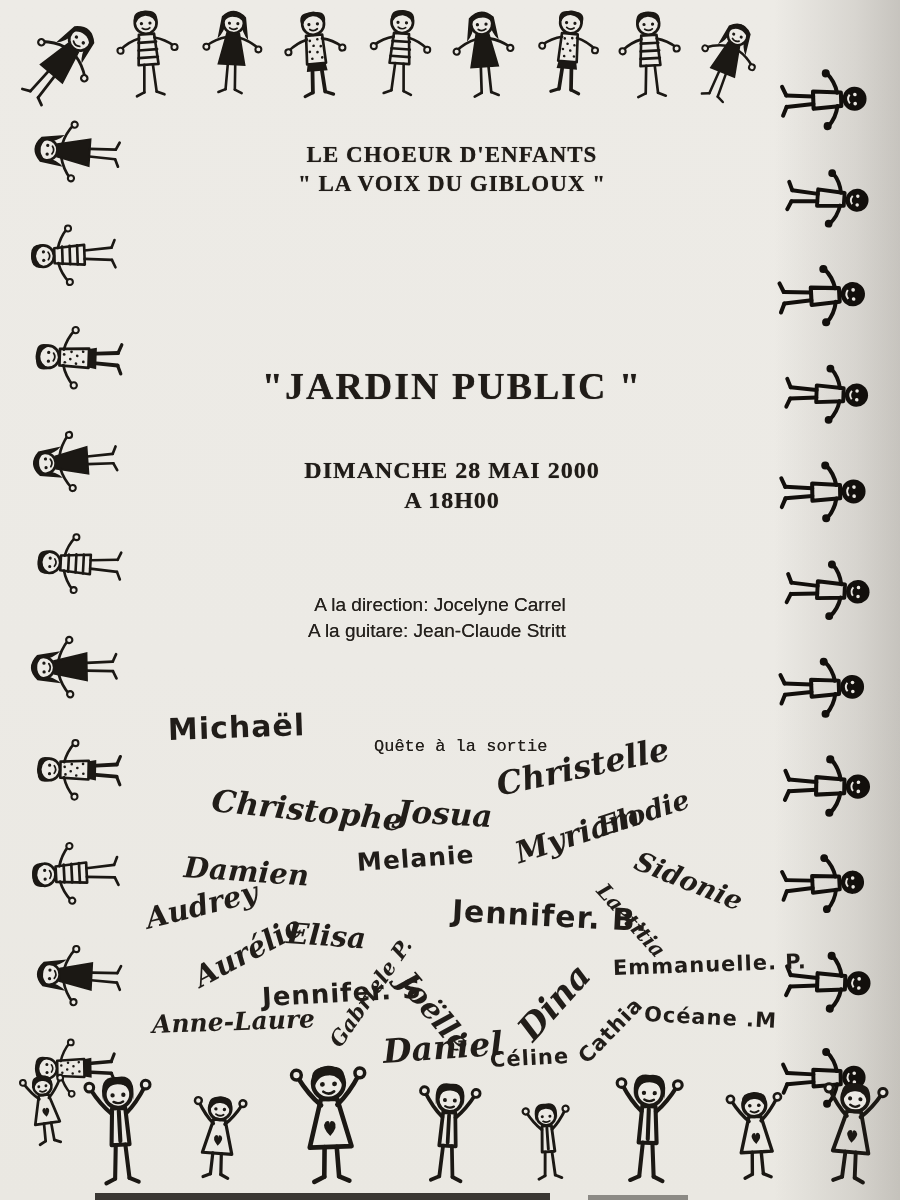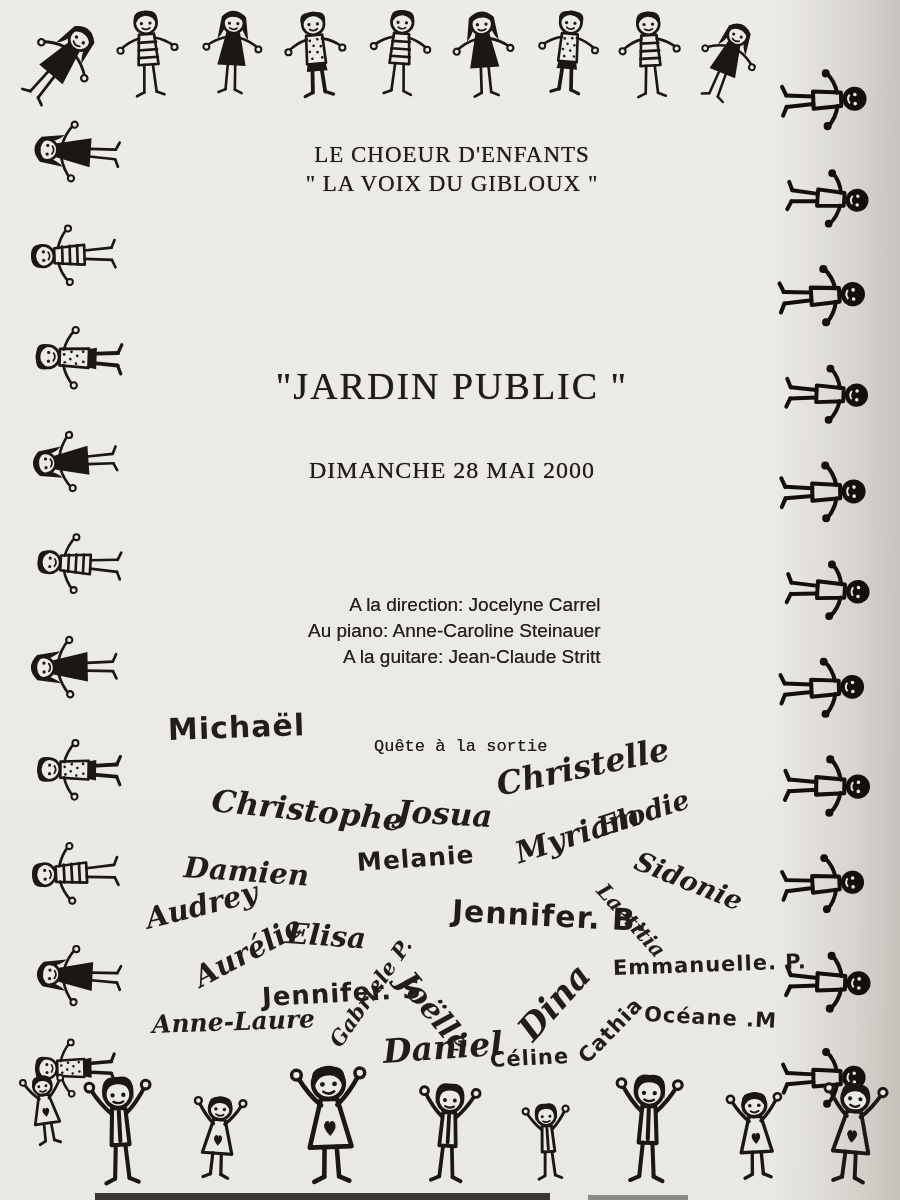--- a/index.html
+++ b/index.html
@@ -7,21 +7,21 @@
     position:relative;width:900px;height:1200px;overflow:hidden;
     background:
       linear-gradient(90deg, rgba(0,0,0,0) 0%, rgba(0,0,0,0) 86%, rgba(120,115,108,0.18) 95%, rgba(110,105,98,0.30) 100%),
       linear-gradient(180deg, #edebe6 0%, #eceae5 55%, #eae8e2 100%);
     font-family:"Liberation Serif", serif;
     color:#1b1814;
   }
   .border-art{position:absolute;left:0;top:0;z-index:1;}
   .txt{position:absolute;z-index:3;white-space:nowrap;}
   .ctr{left:452px;transform:translateX(-50%);text-align:center;}
-  .display{font-family:"Liberation Serif",serif;font-weight:normal;color:#201c18;text-shadow:0 0 0.7px rgba(32,28,24,0.85);}
+  .display{font-family:"Liberation Serif",serif;font-weight:bold;color:#201c18;text-shadow:0 0 0.7px rgba(32,28,24,0.85);}
   .choir{top:140px;font-size:23px;line-height:29px;letter-spacing:1px;}
   .presents{top:280px;font-size:24px;letter-spacing:1px;}
   .show-title{top:364px;font-size:38px;letter-spacing:2px;}
   .event{top:455px;font-size:24px;line-height:30px;letter-spacing:1px;}
   .sans{font-family:"Liberation Sans",sans-serif;}
   .credits{top:592px;left:308px;text-align:right;font-size:19px;line-height:26px;color:#24201c;text-shadow:0 0 0.5px rgba(36,32,28,0.8);}
   .invite{top:676px;font-size:18.5px;line-height:25px;color:#221e1a;text-shadow:0 0 0.5px rgba(34,30,26,0.8);}
   .quete{top:737px;left:374px;font-size:17px;color:#221e1a;text-shadow:0 0 0.5px rgba(34,30,26,0.8);font-family:Liberation Mono, monospace;}
   .sig{position:absolute;z-index:2;white-space:nowrap;color:#211d19;transform-origin:0 50%;}
   .sig-cursive{font-family:"DejaVu Serif",serif;font-style:italic;font-weight:bold;}
@@ -228,25 +228,25 @@
   <div class="txt ctr display choir">
     <div>LE CHOEUR D'ENFANTS</div>
     <div>" LA VOIX DU GIBLOUX "</div>
   </div>
 
 
   <div class="txt ctr display show-title">"JARDIN PUBLIC "</div>
 
   <div class="txt ctr display event">
     <div>DIMANCHE 28 MAI 2000</div>
+    <div>A 18H00</div>
   </div>
 
   <div class="txt sans credits">
     <div>A la direction: Jocelyne Carrel</div>
-    <div>Au piano: Anne-Caroline Steinauer</div>
     <div>A la guitare: Jean-Claude Stritt</div>
   </div>
 
   <div class="txt ctr sans invite">
   </div>
 
   <div class="txt sans quete">Quête à la sortie</div>
 
   <div>
       <span class="sig sig-print" style="left: 168px; top: 712px; font-size: 30px; transform: rotate(-2deg);">Michaël</span>

